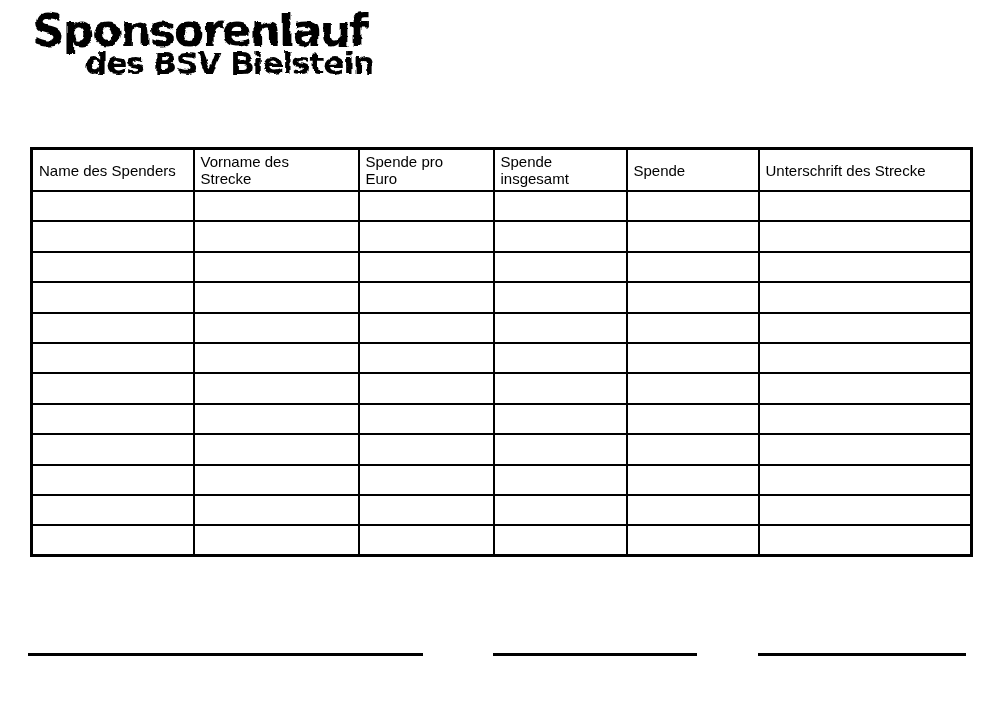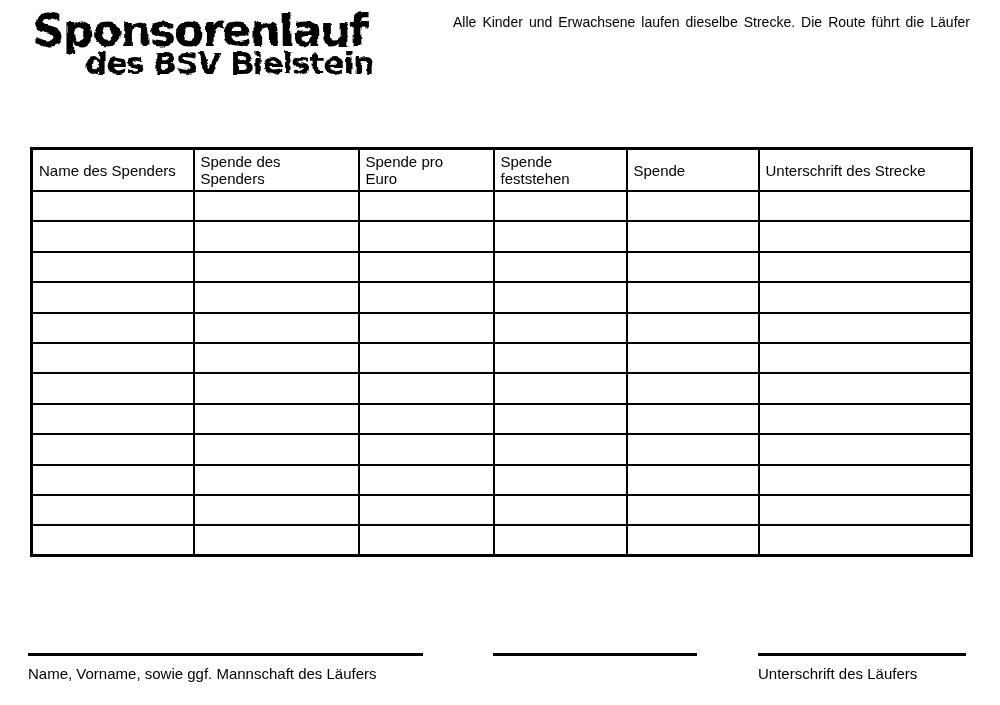--- a/index.html
+++ b/index.html
@@ -105,38 +105,37 @@
 </svg>
 
 <div class="page">
 
   <div class="title-block">
     <div class="title-main">Sponsorenlauf</div>
     <div class="title-sub">des BSV Bielstein</div>
   </div>
 
   <div class="intro">
-    <div class="intro-line">Alle Kinder und Erwachsene laufen dieselbe Strecke. Die Route führt die Läufer</div>
   </div>
 
   <table class="sponsor">
     <colgroup>
         <col style="width: 162px;">
         <col style="width: 165px;">
         <col style="width: 135px;">
         <col style="width: 133px;">
         <col style="width: 132px;">
         <col style="width: 213px;">
       </colgroup>
     <thead>
       <tr>
         <th>Name des Spenders</th>
-        <th>Spende des Spenders</th>
+        <th>Vorname des Strecke</th>
         <th>Spende pro Euro</th>
-        <th>Spende feststehen</th>
+        <th>Spende insgesamt</th>
         <th>Spende</th>
         <th>Unterschrift des Strecke</th>
       </tr>
     </thead>
     <tbody>
         <tr>
           <td></td>
           <td></td>
           <td></td>
           <td></td>
@@ -229,23 +228,21 @@
           <td></td>
           <td></td>
           <td></td>
           <td></td>
         </tr>
       </tbody>
   </table>
 
   <div class="sig sig-1">
     <div class="sig-line"></div>
-    <div class="sig-label">Name, Vorname, sowie ggf. Mannschaft des Läufers</div>
   </div>
   <div class="sig sig-2">
     <div class="sig-line"></div>
   </div>
   <div class="sig sig-3">
     <div class="sig-line"></div>
-    <div class="sig-label">Unterschrift des Läufers</div>
   </div>
 
 </div>
 
 </body></html>

